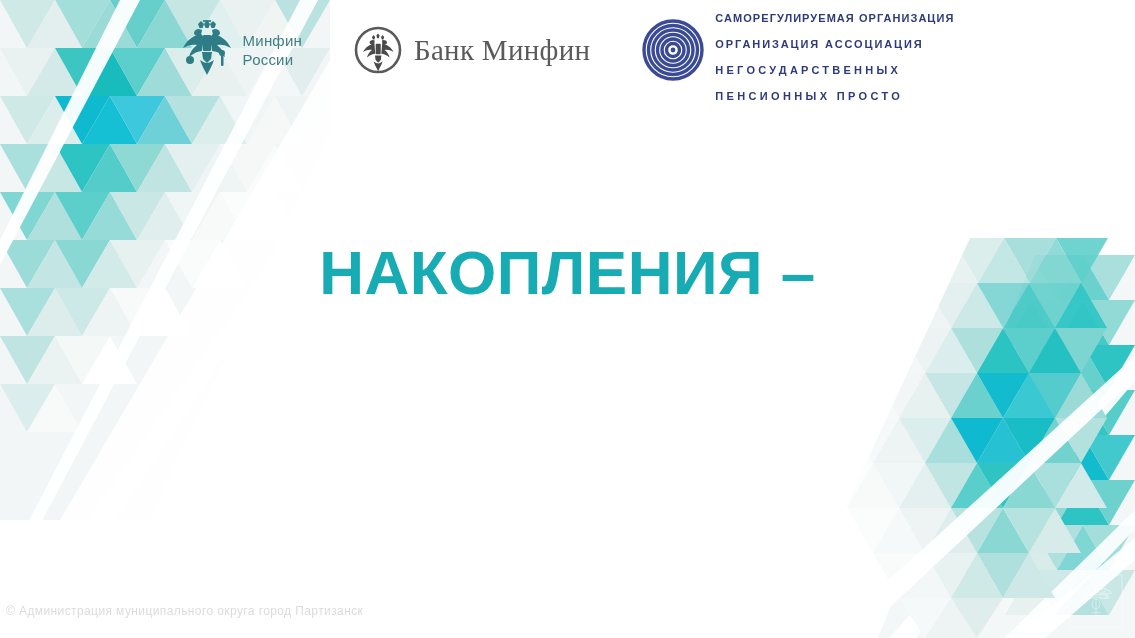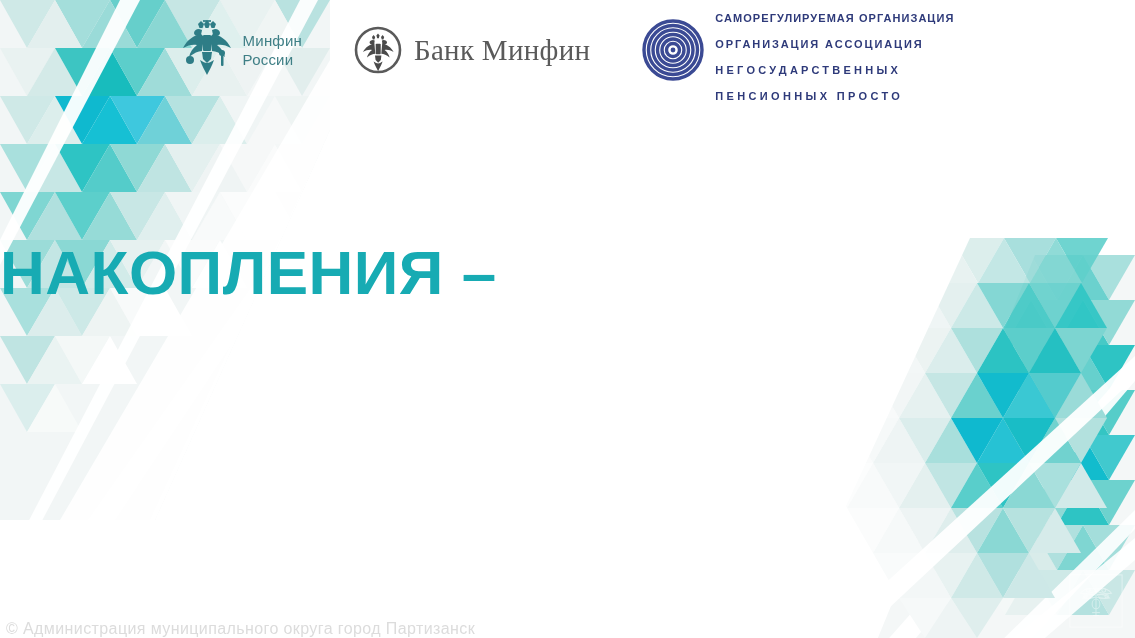--- a/index.html
+++ b/index.html
@@ -85,38 +85,38 @@
   #logo-napf .napf-line.l1 { letter-spacing:1.05px; }
   #logo-napf .napf-line.l2 { letter-spacing:1.9px; }
   #logo-napf .napf-line.l3 { letter-spacing:3.25px; }
   #logo-napf .napf-line.l4 { letter-spacing:3.35px; }
 
   
   #title-wrap {
     position:absolute;
     left:0; right:0;
     top:238px;
-    text-align:left;
+    text-align:center;
     z-index:15;
   }
   .title-line {
     color:#17ABB3;
     font-size:62px;
     font-weight:700;
     line-height:70px;
     letter-spacing:0.5px;
     white-space:nowrap;
   }
 
   
   #watermark-text {
     position:absolute;
-    left:6px; bottom:0;
+    left:6px; bottom:20px;
     color:#dcdcdc;
-    font-size:16px;
+    font-size:12px;
     letter-spacing:0.4px;
     white-space:nowrap;
     z-index:25;
   }
 
   #emblem-watermark {
     position:absolute;
     right:10px; bottom:8px;
     width:58px; height:58px;
     opacity:0.45;

